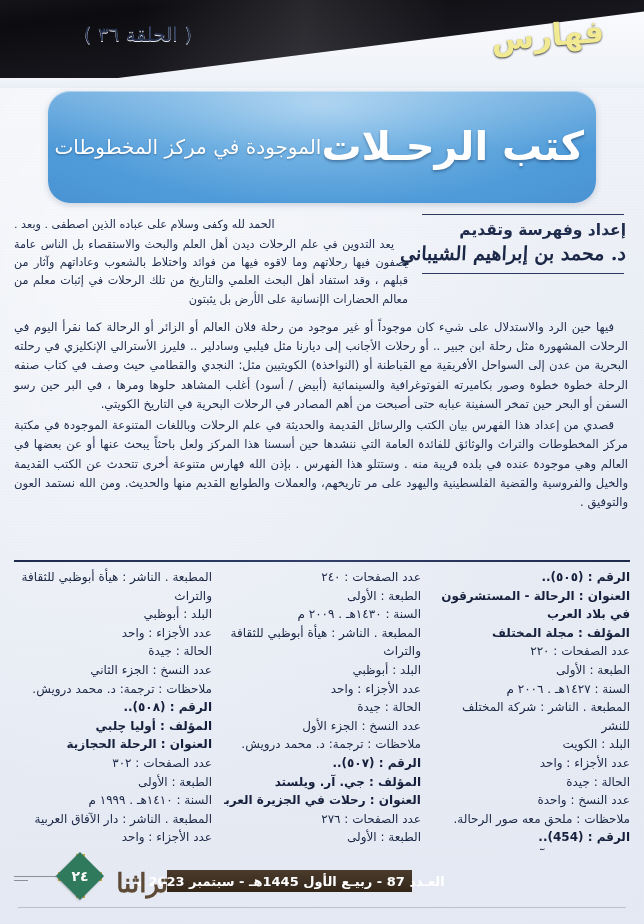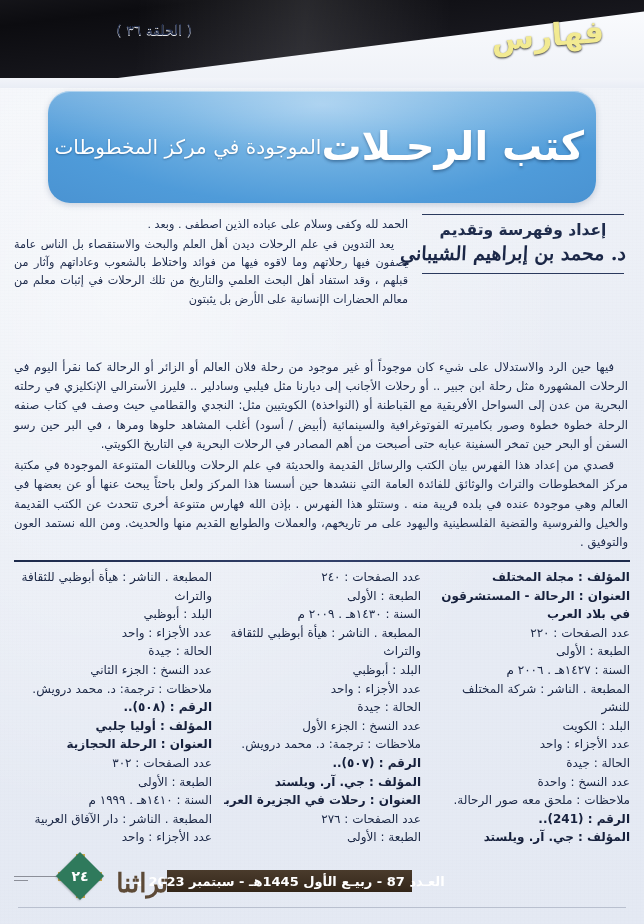--- a/index.html
+++ b/index.html
@@ -41,21 +41,21 @@
     position:absolute;top:-22px;left:-40px;width:760px;height:120px;
     background:linear-gradient(100deg, rgba(255,255,255,0) 25%, rgba(255,255,255,.11) 47%, rgba(255,255,255,0) 66%);
     transform:rotate(-7.2deg);transform-origin:left bottom;pointer-events:none;
   }
   .mh-bottom{
     position:absolute;bottom:0;left:0;width:644px;height:10px;
     background:linear-gradient(180deg,#f2f4f9,#e9edf5);
   }
   .episode{
     position:absolute;top:22px;right:452px;
-    font-size:14px;color:#24304f;letter-spacing:.4px;
+    font-size:20px;color:#24304f;letter-spacing:.4px;
     font-family:"DejaVu Sans","Liberation Sans",sans-serif;
     text-shadow:0 1px 0 rgba(255,255,255,.9);
     direction:rtl;white-space:nowrap;
   }
   .fahares{
     position:absolute;top:20px;right:40px;
     font-size:31px;font-weight:700;color:#f2ea92;
     letter-spacing:1px;line-height:1;
     transform:rotate(-4.5deg);
     text-shadow:0 1px 2px rgba(0,0,0,.8);
@@ -86,21 +86,21 @@
   .plate-l2{
     font-size:20px;font-weight:400;color:#ffffff;letter-spacing:.2px;
     line-height:1.1;white-space:nowrap;
     text-shadow:0 1px 2px rgba(20,55,95,.45);
     position:relative;z-index:2;
   }
 
   
   .byline{
     position:absolute;top:214px;right:18px;width:206px;
-    text-align:center;direction:rtl;
+    text-align:right;direction:rtl;
   }
   .byline-rule{height:1px;background:#2b3a5e;margin:0 2px;}
   .byline-rule.bot{margin-top:3px;}
   .byline-title{
     font-size:15.5px;font-weight:700;color:#1f2c4c;
     padding:6px 0 2px 0;letter-spacing:.2px;white-space:nowrap;
   }
   .byline-sig{
     font-size:19px;font-weight:700;color:#1b2747;
     font-family:"DejaVu Serif","Liberation Serif",serif;
@@ -111,25 +111,25 @@
   
   .body-col{
     position:absolute;top:216px;right:236px;width:394px;
     direction:rtl;text-align:justify;
     font-size:11.2px;line-height:1.62;color:#1d2a4b;
     letter-spacing:.1px;
   }
   .body-wide{
     position:absolute;top:318px;right:16px;width:614px;
     direction:rtl;text-align:justify;
-    font-size:11.6px;line-height:1.66;color:#1d2a4b;margin-top:40px;
+    font-size:11.6px;line-height:1.66;color:#1d2a4b;
   }
   .body-wide p{margin:0 0 2px 0;text-indent:14px;}
   .body-col p{margin:0 0 2px 0;text-indent:14px;}
-  .body-col p.first{text-align:right;text-indent:0;}
+  .body-col p.first{text-align:left;text-indent:0;}
 
   
   .cat-rule{
     position:absolute;top:560px;right:14px;width:616px;height:2px;
     background:linear-gradient(90deg,#1d2a4b,#32406a,#1d2a4b);
   }
   .catalog{
     position:absolute;top:568px;right:14px;width:616px;height:282px;
     display:flex;flex-direction:row;gap:12px;direction:rtl;
     overflow:hidden;
@@ -222,32 +222,33 @@
   </div>
 
   <div class="body-wide">
     <p>فيها حين الرد والاستدلال على شيء كان موجوداً أو غير موجود من رحلة فلان العالم أو الزائر أو الرحالة كما نقرأ اليوم في الرحلات المشهورة مثل رحلة ابن جبير .. أو رحلات الأجانب إلى ديارنا مثل فيلبي وسادلير .. فليرز الأسترالي الإنكليزي في رحلته البحرية من عدن إلى السواحل الأفريقية مع القباطنة أو (النواخذة) الكويتيين مثل: النجدي والقطامي حيث وصف في كتاب صنفه الرحلة  خطوة خطوة وصور بكاميرته الفوتوغرافية والسينمائية (أبيض / أسود) أغلب المشاهد حلوها ومرها ، في البر حين رسو السفن أو البحر حين تمخر السفينة عبابه حتى أصبحت من أهم المصادر في الرحلات البحرية في التاريخ الكويتي.</p>
     <p>قصدي من إعداد هذا الفهرس بيان الكتب والرسائل القديمة والحديثة في علم الرحلات وباللغات المتنوعة الموجودة في مكتبة مركز المخطوطات والتراث والوثائق للفائدة العامة التي ننشدها حين أسسنا هذا المركز ولعل باحثاً يبحث عنها أو عن بعضها في العالم وهي موجودة عنده في بلده قريبة منه . وستتلو هذا الفهرس . بإذن الله فهارس متنوعة أخرى تتحدث عن الكتب القديمة والخيل والفروسية والقضية الفلسطينية واليهود على مر تاريخهم، والعملات والطوابع القديم منها والحديث. ومن الله نستمد العون والتوفيق .</p>
   </div>
 
   <div class="cat-rule"></div>
   <div class="catalog">
     <div class="cat-col" id="col-right">
+        <div class="cat-line head">الرقم : (٥٠٥)..</div>
+        <div class="cat-line head wrap">العنوان : الرحالة - المستشرقون في بلاد العرب</div>
         <div class="cat-line head">المؤلف : مجلة المختلف</div>
-        <div class="cat-line head wrap">العنوان : الرحالة - المستشرقون في بلاد العرب</div>
         <div class="cat-line">عدد الصفحات :   ٢٢٠</div>
         <div class="cat-line">الطبعة : الأولى</div>
         <div class="cat-line">السنة :  ١٤٢٧هـ . ٢٠٠٦ م</div>
         <div class="cat-line wrap">المطبعة . الناشر : شركة المختلف للنشر</div>
         <div class="cat-line">البلد : الكويت</div>
         <div class="cat-line">عدد الأجزاء : واحد</div>
         <div class="cat-line">الحالة : جيدة</div>
         <div class="cat-line">عدد النسخ : واحدة</div>
         <div class="cat-line">ملاحظات : ملحق معه صور الرحالة.</div>
-        <div class="cat-line head">الرقم : (241)..</div>
+        <div class="cat-line head">الرقم : (454)..</div>
         <div class="cat-line head">المؤلف : جي. آر. ويلستد</div>
         <div class="cat-line head">العنوان : رحلات في الجزيرة العربية</div>
       </div>
     <div class="cat-col" id="col-middle">
         <div class="cat-line">عدد الصفحات :   ٢٤٠</div>
         <div class="cat-line">الطبعة : الأولى</div>
         <div class="cat-line">السنة :  ١٤٣٠هـ . ٢٠٠٩ م</div>
         <div class="cat-line wrap">المطبعة . الناشر : هيأة أبوظبي للثقافة</div>
         <div class="cat-line">والتراث</div>
         <div class="cat-line">البلد : أبوظبي</div>

